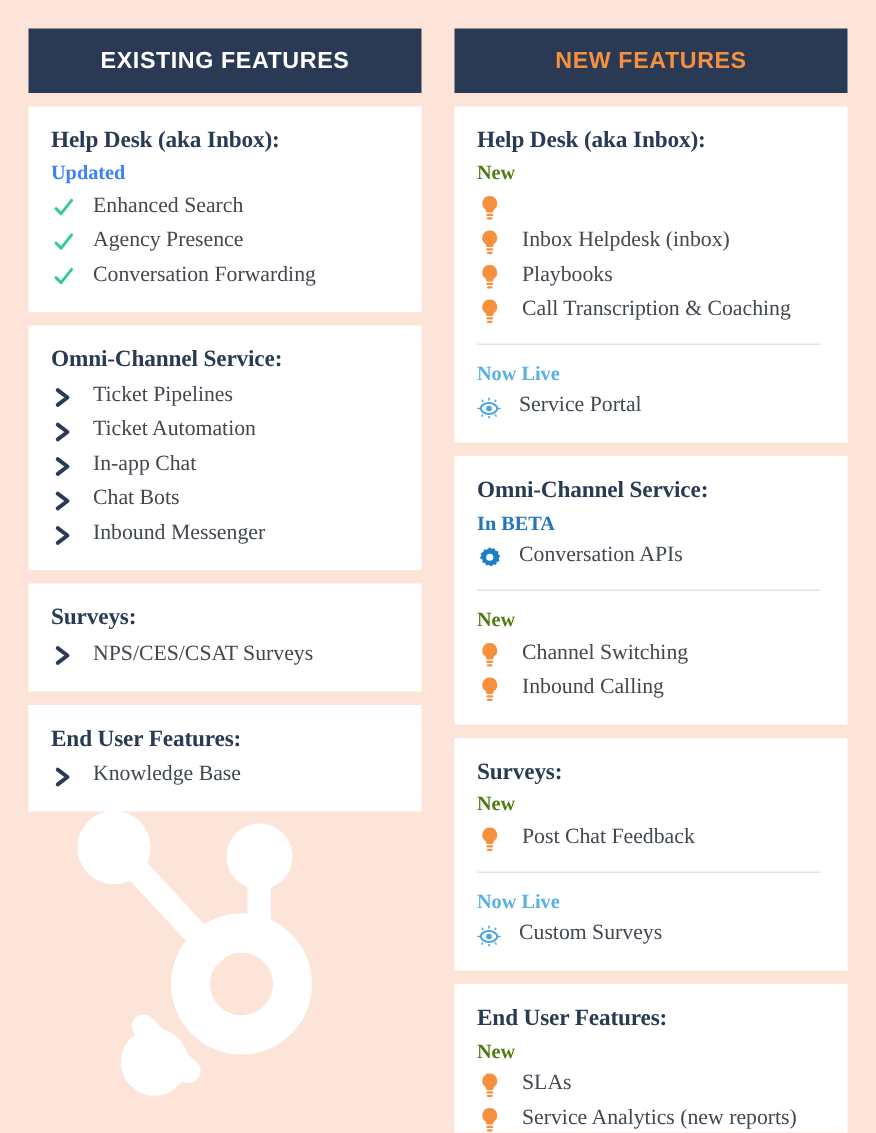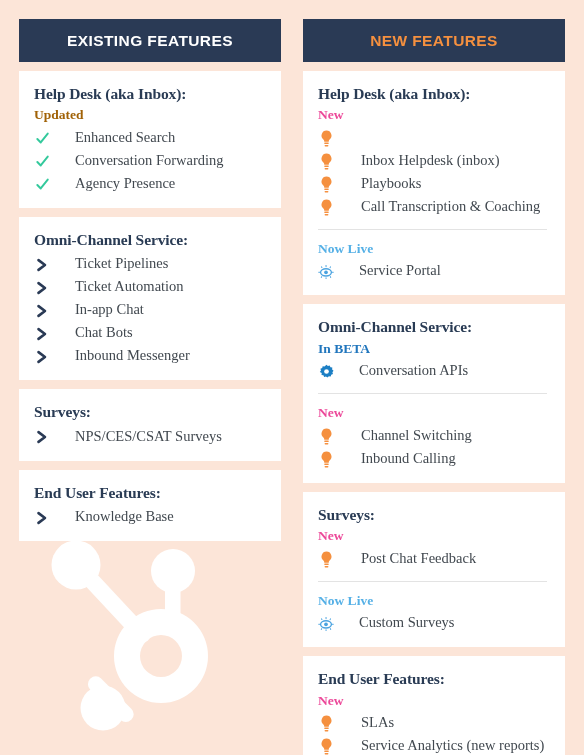--- a/index.html
+++ b/index.html
@@ -69,38 +69,38 @@
     margin-bottom: 3px;
     letter-spacing: -0.1px;
   }
 
   .status-label {
     font-size: 13.5px;
     font-weight: bold;
     line-height: 1.3;
     margin-bottom: 2px;
   }
-  .status-updated { color: #a16207; }
-  .status-new     { color: #ec4899; }
+  .status-updated { color: #3b82f6; }
+  .status-new     { color: #4d7c0f; }
   .status-live    { color: #55b0e6; }
   .status-beta    { color: #2176bd; }
 
   .divider {
     height: 1px;
     background: #e3e3e3;
     margin: 11px 4px 10px 0;
   }
 
   
   .feat-list { display: block; }
 
   .feat-row {
     display: flex;
     align-items: flex-start;
-    gap: 25px;
+    gap: 12px;
     padding: 1px 0;
     min-height: 22px;
   }
 
   .feat-icon {
     flex: 0 0 auto;
     width: 16px;
     height: 21px;
     display: flex;
     align-items: center;
@@ -177,29 +177,29 @@
               </svg>
           </span>
           <span class="feat-label">Enhanced Search</span>
         </div>
         <div class="feat-row check">
           <span class="feat-icon icon-check">
             <svg width="15" height="15" viewBox="0 0 16 16">
                 <path d="M2.5 8.6 L6.1 12.2 L13.6 2.8" fill="none" stroke="#33c99c" stroke-width="2.1" stroke-linecap="round" stroke-linejoin="round"></path>
               </svg>
           </span>
-          <span class="feat-label">Conversation Forwarding</span>
+          <span class="feat-label">Agency Presence</span>
         </div>
         <div class="feat-row check">
           <span class="feat-icon icon-check">
             <svg width="15" height="15" viewBox="0 0 16 16">
                 <path d="M2.5 8.6 L6.1 12.2 L13.6 2.8" fill="none" stroke="#33c99c" stroke-width="2.1" stroke-linecap="round" stroke-linejoin="round"></path>
               </svg>
           </span>
-          <span class="feat-label">Agency Presence</span>
+          <span class="feat-label">Conversation Forwarding</span>
         </div>
       </div>
     </div>
 
     <div class="card">
       <div class="card-title">Omni-Channel Service:</div>
       <div class="feat-list">
         <div class="feat-row chev">
           <span class="feat-icon icon-chevron">
             <svg width="14" height="14" viewBox="0 0 16 16">

